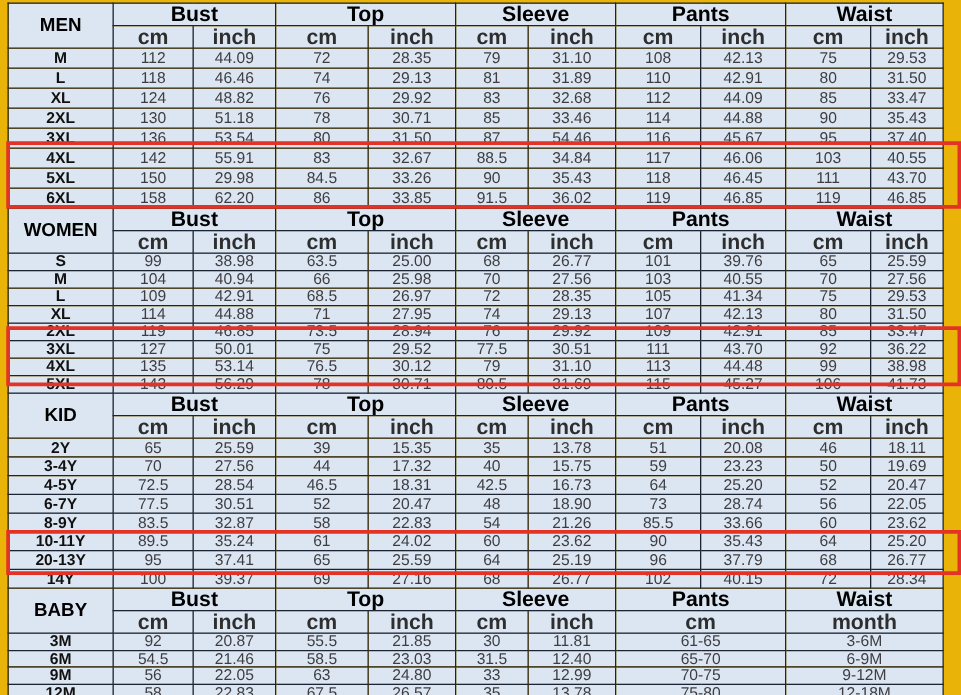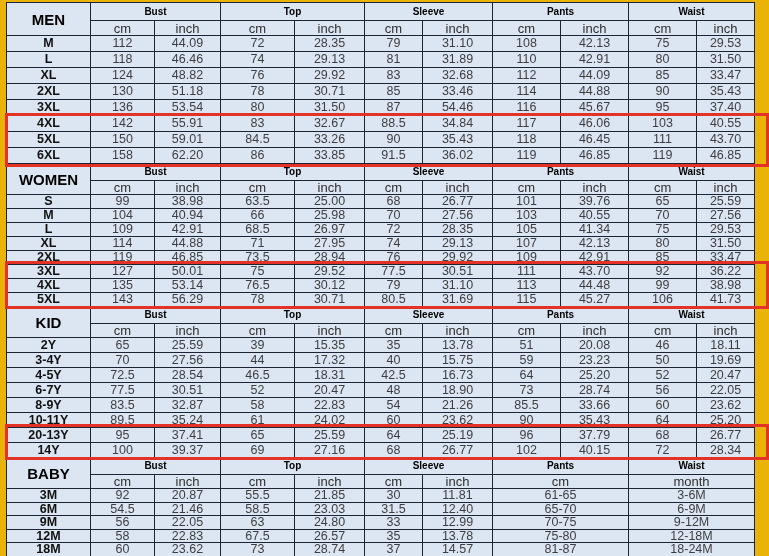--- a/index.html
+++ b/index.html
@@ -33,26 +33,26 @@
     overflow: hidden;
     line-height: 1;
   }
   .section-name {
     font-weight: bold;
     font-size: 15px;
     color: #000;
   }
   .group-h {
     font-weight: bold;
-    font-size: 10px;
+    font-size: 17px;
     color: #000;
   }
   .sub-h {
-    font-size: 13px;
-    font-weight: normal;
+    font-size: 17px;
+    font-weight: bold;
     color: #2e2e2e;
   }
   .size-c {
     font-weight: bold;
     font-size: 12.5px;
     color: #111;
   }
   .val {
     font-size: 12.5px;
     color: #3e3e42;
@@ -190,21 +190,21 @@
           <td colspan="1" class="val">88.5</td>
           <td colspan="1" class="val">34.84</td>
           <td colspan="1" class="val">117</td>
           <td colspan="1" class="val">46.06</td>
           <td colspan="1" class="val">103</td>
           <td colspan="1" class="val">40.55</td>
         </tr>
         <tr class="data-row hl">
           <td class="size-c">5XL</td>
           <td colspan="1" class="val">150</td>
-          <td colspan="1" class="val">59.01</td>
+          <td colspan="1" class="val">29.98</td>
           <td colspan="1" class="val">84.5</td>
           <td colspan="1" class="val">33.26</td>
           <td colspan="1" class="val">90</td>
           <td colspan="1" class="val">35.43</td>
           <td colspan="1" class="val">118</td>
           <td colspan="1" class="val">46.45</td>
           <td colspan="1" class="val">111</td>
           <td colspan="1" class="val">43.70</td>
         </tr>
         <tr class="data-row hl">

